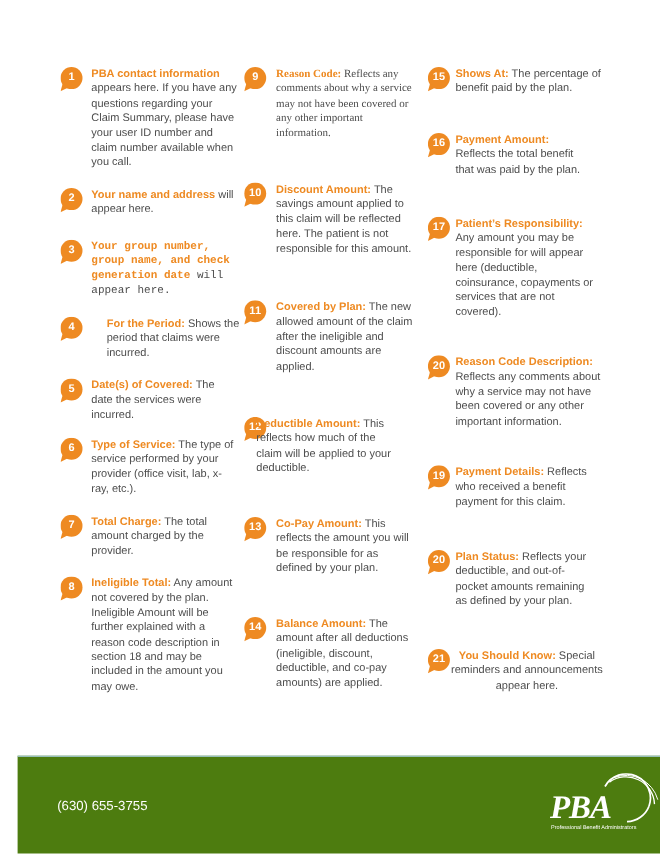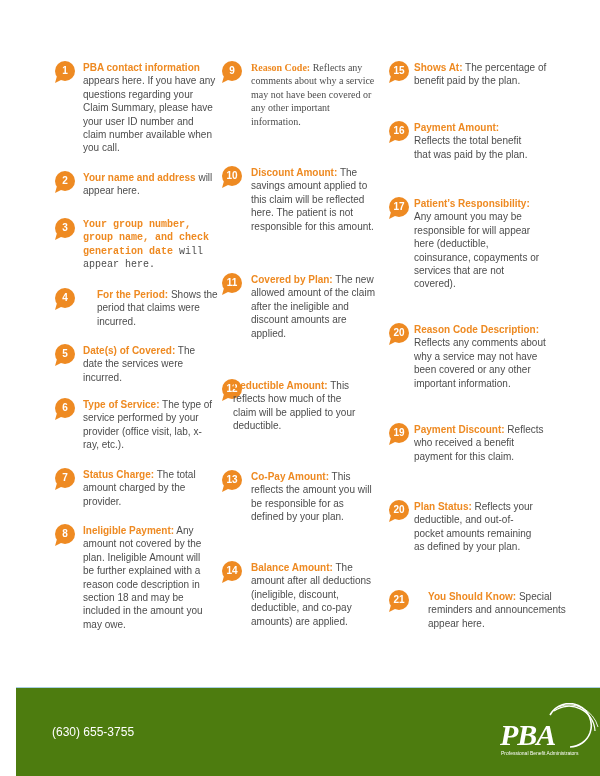--- a/index.html
+++ b/index.html
@@ -118,32 +118,32 @@
 </div>
 
 <div class="item" style="left:55px; top:468px;">
   <div class="badge">
     <svg width="22" height="24" viewBox="0 0 22 24">
         <circle cx="10" cy="10" r="10" fill="#ee8a22"></circle>
         <path d="M2 15 L0 22 L8 18 Z" fill="#ee8a22"></path>
       </svg>
     <span class="badge-num">7</span>
   </div>
-  <div class="text" style="left:28px; width:120px;"><span class="title">Status Charge:</span><span>  The total amount charged by the provider.</span></div>
+  <div class="text" style="left:28px; width:120px;"><span class="title">Total Charge:</span><span>  The total amount charged by the provider.</span></div>
 </div>
 
 <div class="item" style="left:55px; top:524px;">
   <div class="badge">
     <svg width="22" height="24" viewBox="0 0 22 24">
         <circle cx="10" cy="10" r="10" fill="#ee8a22"></circle>
         <path d="M2 15 L0 22 L8 18 Z" fill="#ee8a22"></path>
       </svg>
     <span class="badge-num">8</span>
   </div>
-  <div class="text" style="left:28px; width:130px;"><span class="title">Ineligible Payment:</span><span>  Any amount not covered by the plan.  Ineligible Amount will be further explained with a reason code description in section 18 and may be included in the amount you may owe.</span></div>
+  <div class="text" style="left:28px; width:130px;"><span class="title">Ineligible Total:</span><span>  Any amount not covered by the plan.  Ineligible Amount will be further explained with a reason code description in section 18 and may be included in the amount you may owe.</span></div>
 </div>
 
 <div class="item" style="left:222px; top:61px;">
   <div class="badge">
     <svg width="22" height="24" viewBox="0 0 22 24">
         <circle cx="10" cy="10" r="10" fill="#ee8a22"></circle>
         <path d="M2 15 L0 22 L8 18 Z" fill="#ee8a22"></path>
       </svg>
     <span class="badge-num">9</span>
   </div>
@@ -250,21 +250,21 @@
 </div>
 
 <div class="item" style="left:389px; top:423px;">
   <div class="badge">
     <svg width="22" height="24" viewBox="0 0 22 24">
         <circle cx="10" cy="10" r="10" fill="#ee8a22"></circle>
         <path d="M2 15 L0 22 L8 18 Z" fill="#ee8a22"></path>
       </svg>
     <span class="badge-num">19</span>
   </div>
-  <div class="text" style="left:25px; width:130px;"><span class="title">Payment Discount:</span><span>  Reflects who received a benefit payment for this claim.</span></div>
+  <div class="text" style="left:25px; width:130px;"><span class="title">Payment Details:</span><span>  Reflects who received a benefit payment for this claim.</span></div>
 </div>
 
 <div class="item" style="left:389px; top:500px;">
   <div class="badge">
     <svg width="22" height="24" viewBox="0 0 22 24">
         <circle cx="10" cy="10" r="10" fill="#ee8a22"></circle>
         <path d="M2 15 L0 22 L8 18 Z" fill="#ee8a22"></path>
       </svg>
     <span class="badge-num">20</span>
   </div>
@@ -272,21 +272,21 @@
 </div>
 
 <div class="item" style="left:389px; top:590px;">
   <div class="badge">
     <svg width="22" height="24" viewBox="0 0 22 24">
         <circle cx="10" cy="10" r="10" fill="#ee8a22"></circle>
         <path d="M2 15 L0 22 L8 18 Z" fill="#ee8a22"></path>
       </svg>
     <span class="badge-num">21</span>
   </div>
-  <div class="text" style="left:39px; width:140px;"><span class="title">You Should Know:</span><span>  Special reminders and announcements appear here.</span></div>
+  <div class="text" style="left:20px; width:140px;text-align:center;"><span class="title">You Should Know:</span><span>  Special reminders and announcements appear here.</span></div>
 </div>
 
 <div class="footer">
   <div class="phone">(630) 655-3755</div>
   <div class="logo">
     <svg class="logo-arcs" width="60" height="50" viewBox="0 0 60 50">
       <path d="M10 12 A22 22 0 0 1 50 30" fill="none" stroke="#ffffff" stroke-width="1.6"></path>
       <path d="M14 8 A26 26 0 0 1 55 28" fill="none" stroke="#ffffff" stroke-width="1.2"></path>
       <path d="M18 4 A30 30 0 0 1 58 24" fill="none" stroke="#ffffff" stroke-width="0.9"></path>
       <path d="M50 30 A22 22 0 0 1 30 44" fill="none" stroke="#ffffff" stroke-width="1.6"></path>

